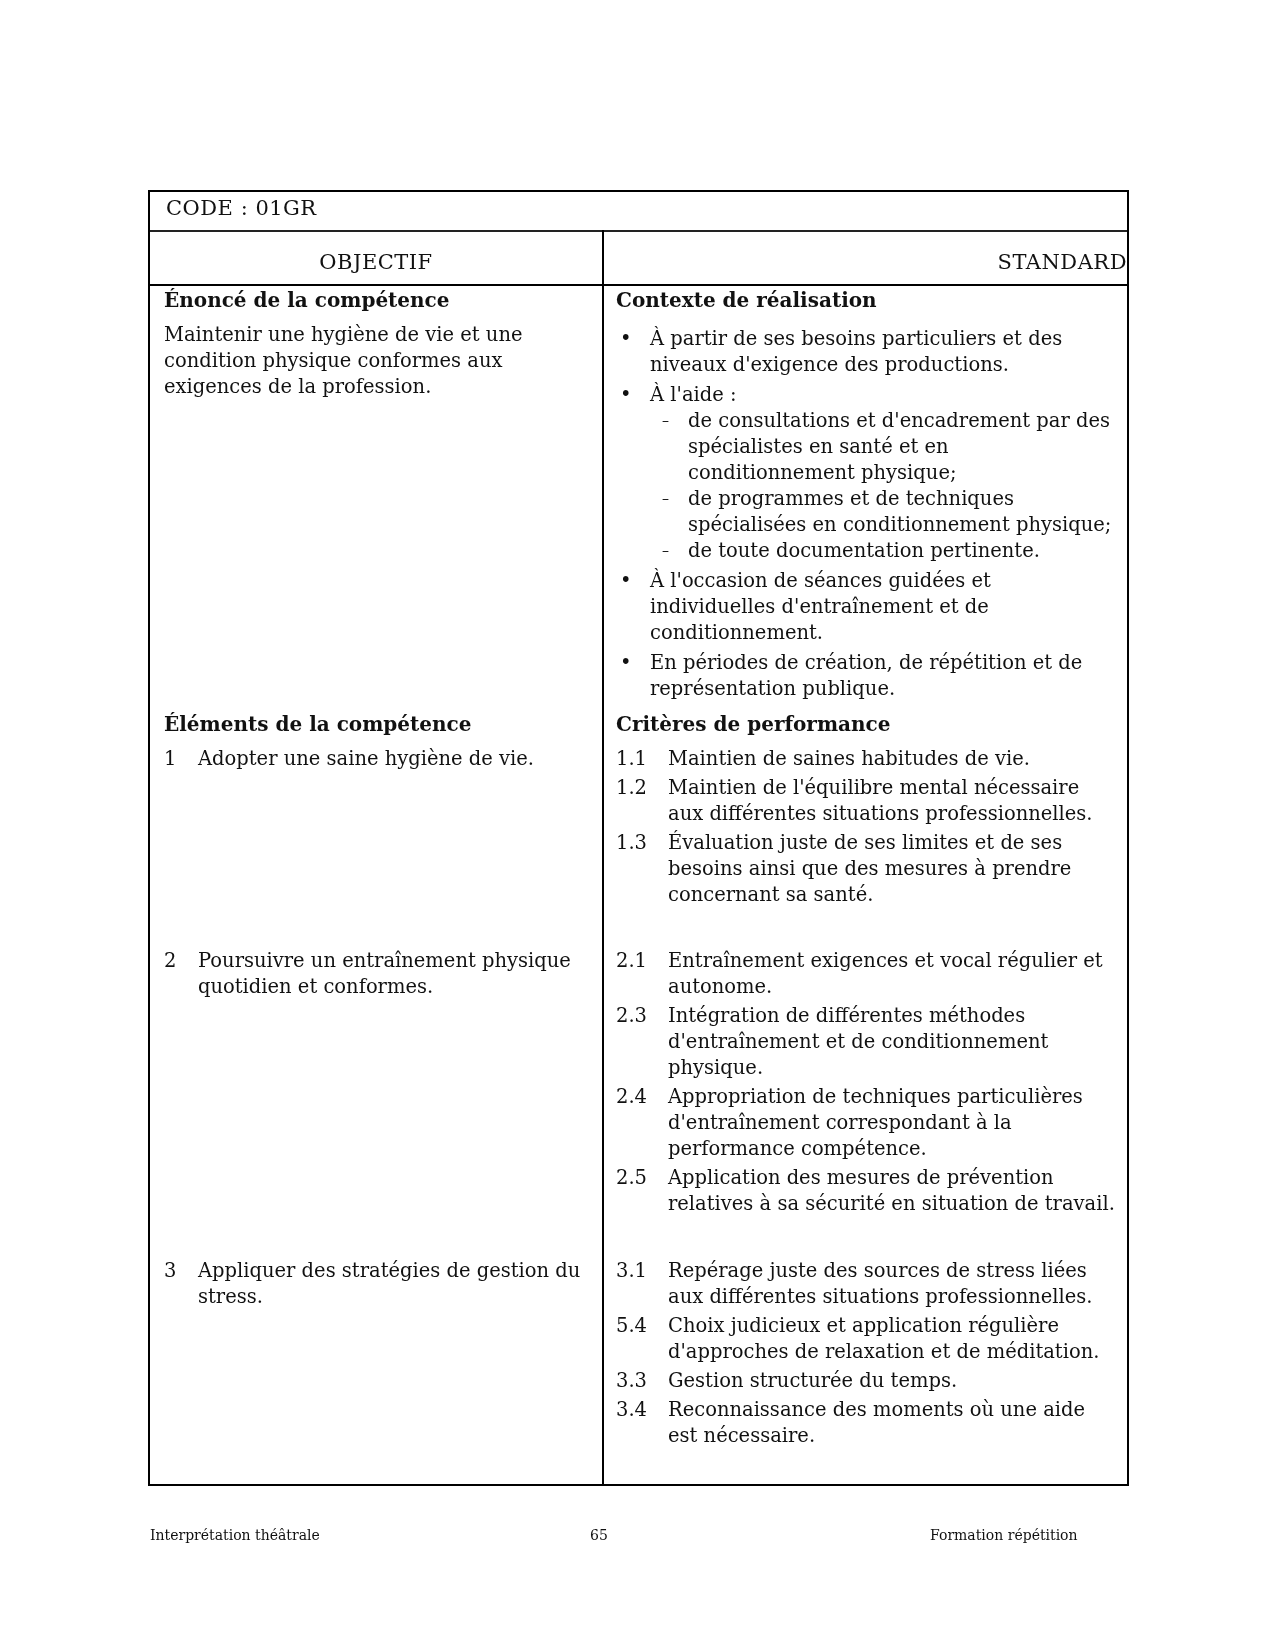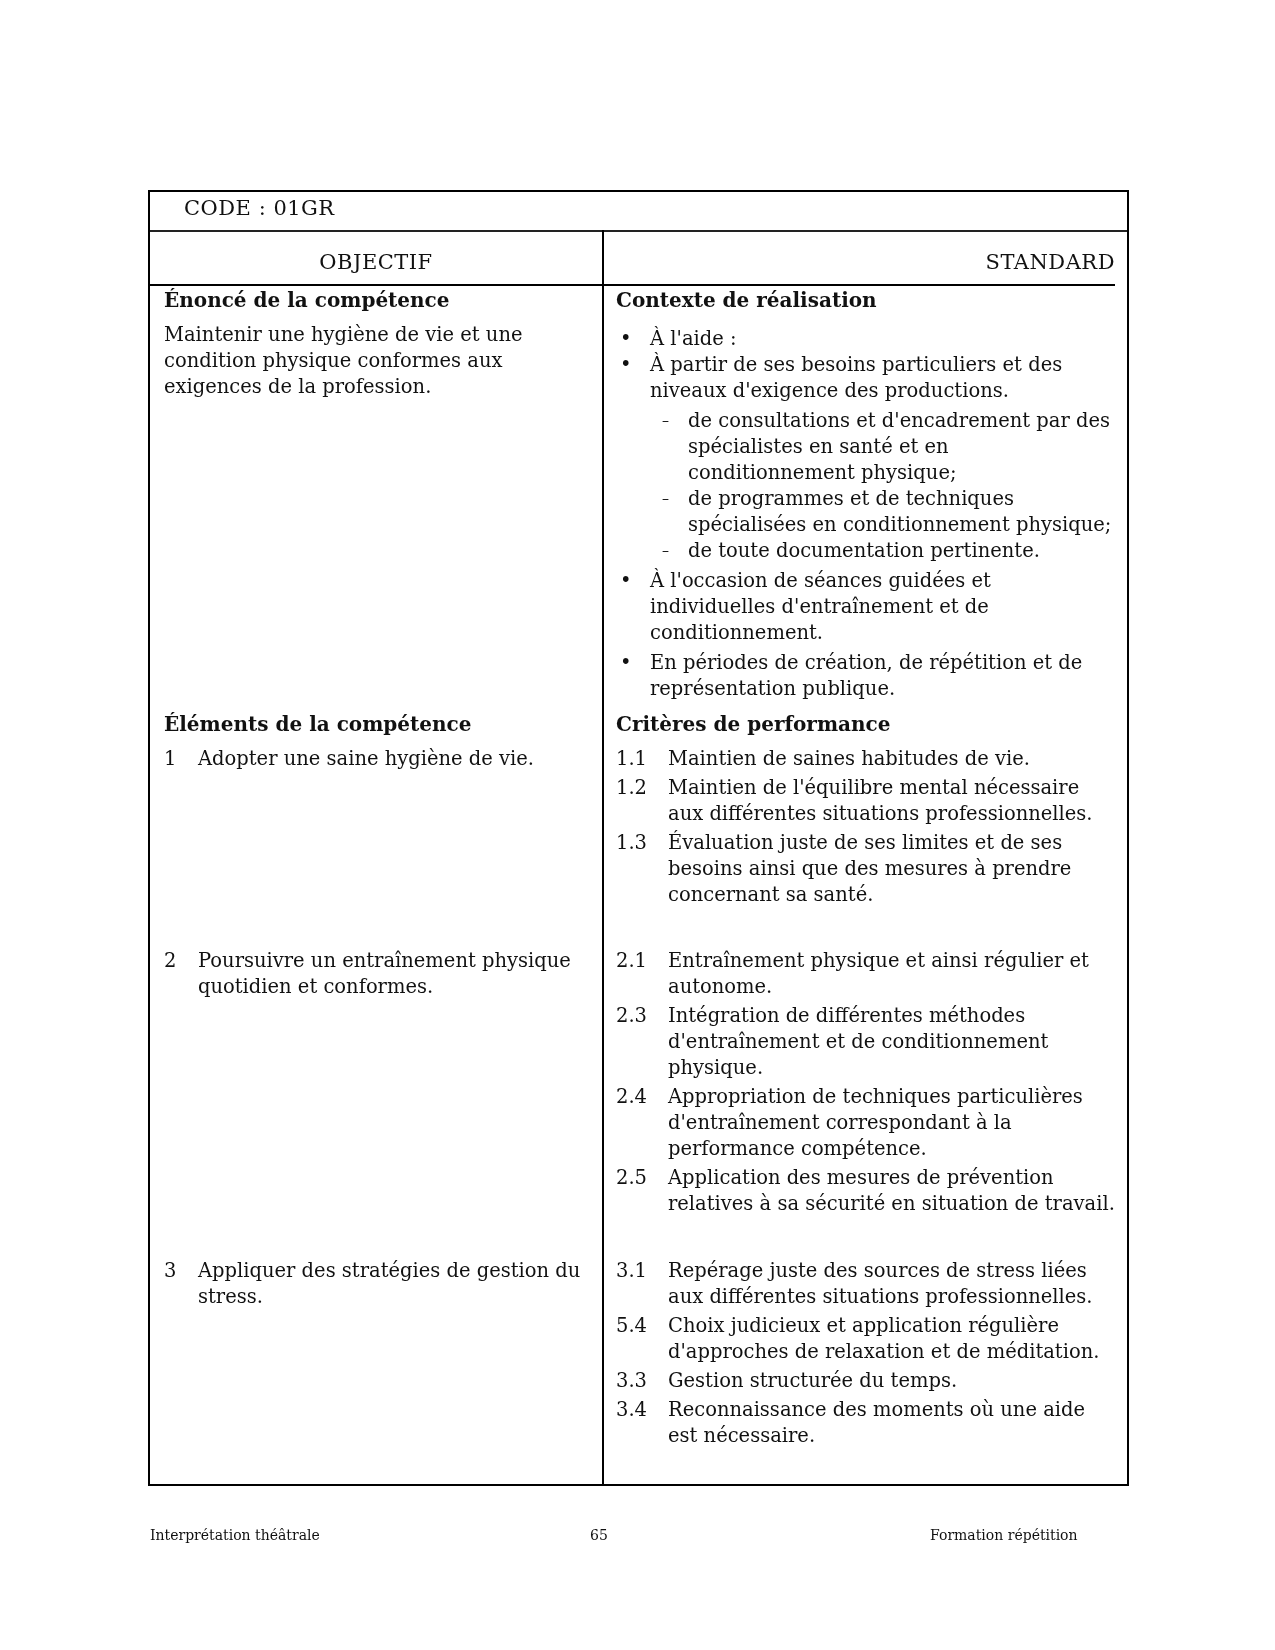--- a/index.html
+++ b/index.html
@@ -1,22 +1,22 @@
 <!DOCTYPE html>
 <html><head>
 <meta charset="utf-8">
 <style>
   html, body { margin: 0; padding: 0; background: #ffffff; }
   body { width: 1275px; height: 1650px; position: relative; font-family: "DejaVu Serif", "Liberation Serif", serif; color: #111; }
   .page { position: absolute; left: 0; top: 0; width: 1275px; height: 1650px; }
   .tbl { position: absolute; left: 148px; top: 190px; width: 981px; height: 1296px; border: 2px solid #000; box-sizing: border-box; }
   .code-row { position: absolute; left: 0; top: 0; right: 0; height: 38px; border-bottom: 2px solid #222; }
-  .code-row span { position: absolute; left: 16px; top: 4px; font-size: 21px; letter-spacing: 0.5px; margin-left: 18px; }
+  .code-row span { position: absolute; left: 16px; top: 4px; font-size: 21px; letter-spacing: 0.5px; }
   .vdiv { position: absolute; left: 452px; top: 38px; bottom: 0; width: 0; border-left: 2px solid #000; }
-  .head-row { position: absolute; left: 0; right: 12px; top: 38px; height: 54px; border-bottom: 2px solid #000; padding-left: 43px; }
+  .head-row { position: absolute; left: 0; right: 0; top: 38px; height: 54px; border-bottom: 2px solid #000; padding-left: 43px; }
   .head-cell { position: absolute; top: 20px; font-size: 21px; text-align: center; letter-spacing: 0.5px; }
   .head-left { left: 0; width: 452px; }
   .head-right { left: 454px; right: 0; text-align: right; }
   .col { position: absolute; font-size: 19.5px; line-height: 26px; }
   .col-left { left: 14px; width: 420px; }
   .col-right { left: 466px; width: 500px; }
   .h { font-weight: bold; font-size: 20px; position: absolute; }
   .bul { position: relative; padding-left: 34px; }
   .bul::before { content: "\2022"; position: absolute; left: 4px; top: 0; }
   .sub { position: relative; padding-left: 72px; }
@@ -53,39 +53,39 @@
     </div>
     <div class="col col-left" style="top:756px;">
       <div class="elem"><span class="n">2</span><span>Poursuivre un entraînement physique quotidien et conformes.</span></div>
     </div>
     <div class="col col-left" style="top:1066px;">
       <div class="elem"><span class="n">3</span><span>Appliquer des stratégies de gestion du stress.</span></div>
     </div>
 
     <div class="h col-right" style="top:96px;">Contexte de réalisation</div>
     <div class="col col-right" style="top:134px;">
+      <div class="bul" style="margin-bottom:4px;">À partir de ses besoins particuliers et des niveaux d'exigence des productions.</div>
       <div class="bul">À l'aide :</div>
-      <div class="bul" style="margin-bottom:4px;">À partir de ses besoins particuliers et des niveaux d'exigence des productions.</div>
       <div class="sub"><span class="dash">–</span><span>de consultations et d'encadrement par des spécialistes en santé et en conditionnement physique;</span></div>
       <div class="sub"><span class="dash">–</span><span>de programmes et de techniques spécialisées en conditionnement physique;</span></div>
       <div class="sub" style="margin-bottom:4px;"><span class="dash">–</span><span>de toute documentation pertinente.</span></div>
       <div class="bul" style="margin-bottom:4px;">À l'occasion de séances guidées et individuelles d'entraînement et de conditionnement.</div>
       <div class="bul">En périodes de création, de répétition et de représentation publique.</div>
     </div>
 
     <div class="h col-right" style="top:520px;">Critères de performance</div>
 
     <div class="col col-right" style="top:554px;">
       <div class="num"><span class="n">1.1</span><span>Maintien de saines habitudes de vie.</span></div>
       <div class="num"><span class="n">1.2</span><span>Maintien de l'équilibre mental nécessaire aux différentes situations professionnelles.</span></div>
       <div class="num"><span class="n">1.3</span><span>Évaluation juste de ses limites et de ses besoins ainsi que des mesures à prendre concernant sa santé.</span></div>
     </div>
 
     <div class="col col-right" style="top:756px;">
-      <div class="num"><span class="n">2.1</span><span>Entraînement physique et ainsi régulier et autonome.</span></div>
+      <div class="num"><span class="n">2.1</span><span>Entraînement exigences et vocal régulier et autonome.</span></div>
       <div class="num"><span class="n">2.3</span><span>Intégration de différentes méthodes d'entraînement et de conditionnement physique.</span></div>
       <div class="num"><span class="n">2.4</span><span>Appropriation de techniques particulières d'entraînement correspondant à la performance compétence.</span></div>
       <div class="num"><span class="n">2.5</span><span>Application des mesures de prévention relatives à sa sécurité en situation de travail.</span></div>
     </div>
 
     <div class="col col-right" style="top:1066px;">
       <div class="num"><span class="n">3.1</span><span>Repérage juste des sources de stress liées aux différentes situations professionnelles.</span></div>
       <div class="num"><span class="n">5.4</span><span>Choix judicieux et application régulière d'approches de relaxation et de méditation.</span></div>
       <div class="num"><span class="n">3.3</span><span>Gestion structurée du temps.</span></div>
       <div class="num"><span class="n">3.4</span><span>Reconnaissance des moments où une aide est nécessaire.</span></div>

